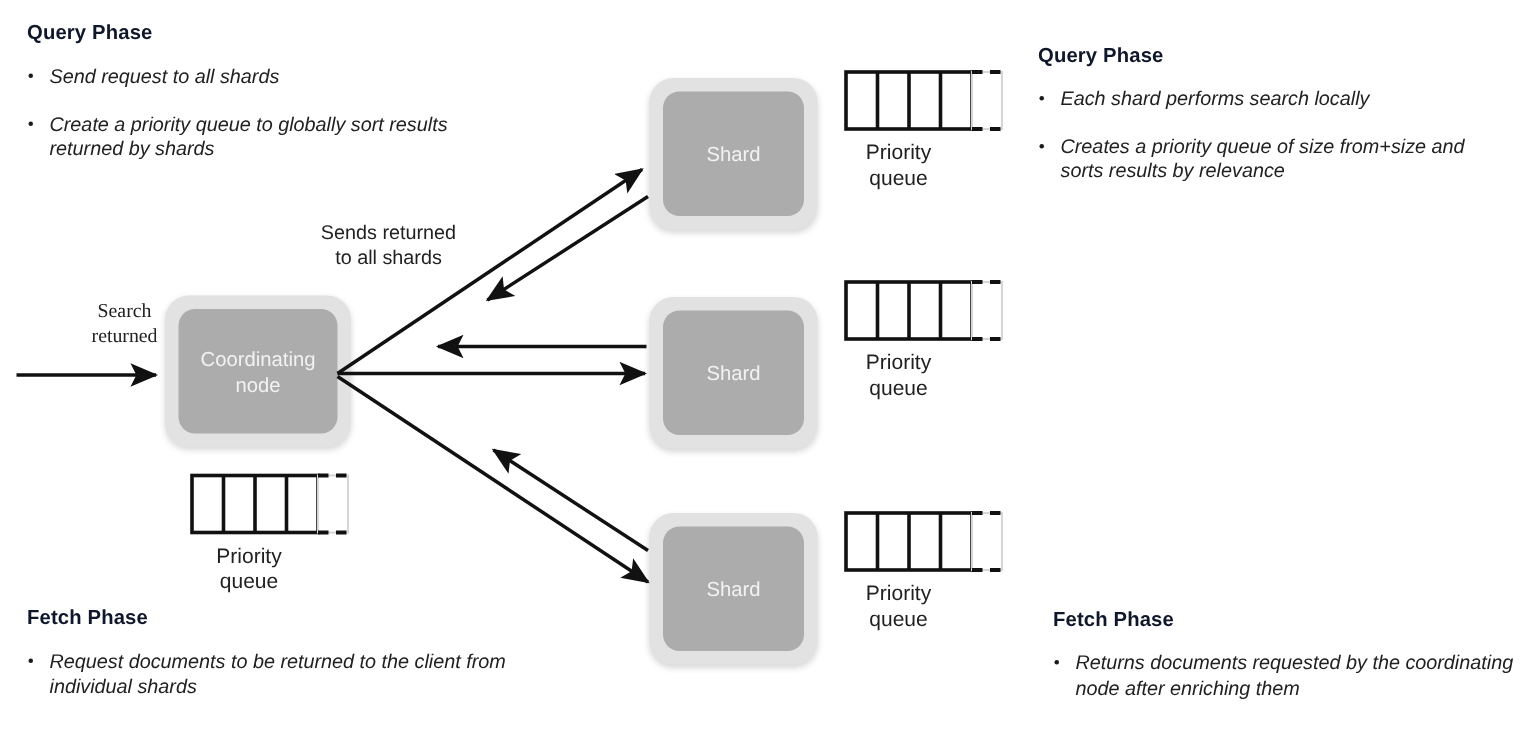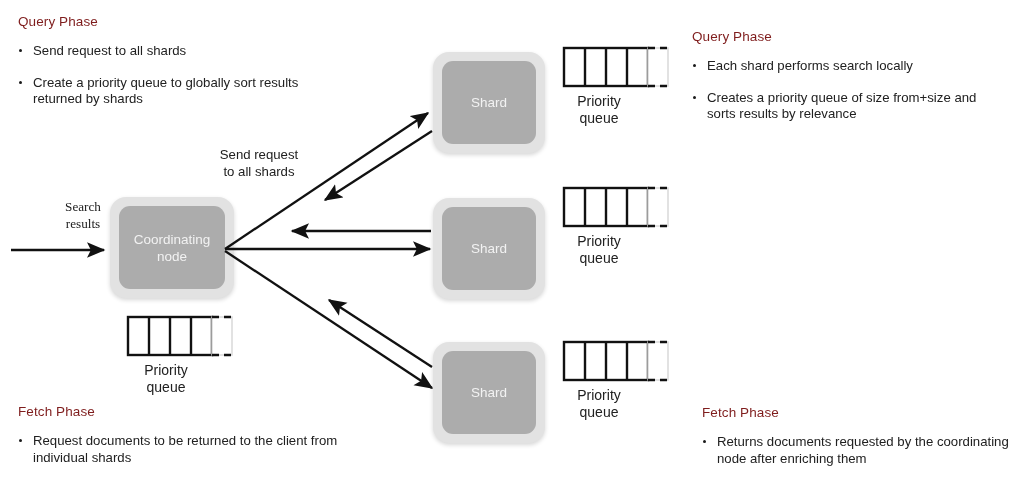--- a/index.html
+++ b/index.html
@@ -18,30 +18,31 @@
   .stage {
     position: absolute;
     inset: 0;
     width: 1023px;
     height: 490px;
   }
   .text-block {
     position: absolute;
   }
   .block-title {
-    font-weight: normal;
+    font-weight: bold;
     font-size: 13.5px;
-    color: #7f1d1d;
+    color: #0f172a;
     margin: 0 0 14px 0;
     letter-spacing: 0.1px;
   }
   ul.bullets {
     list-style: none;
     margin: 0;
     padding: 0;
+    font-style: italic;
   }
   ul.bullets li {
     position: relative;
     padding-left: 15px;
     font-size: 13.2px;
     line-height: 16.5px;
     color: #212121;
     margin-bottom: 15px;
   }
   ul.bullets li:last-child { margin-bottom: 0; }
@@ -174,24 +175,24 @@
     <span>Priority</span><br><span>queue</span>
   </div>
   <div class="queue-label" style="left:558px; top:233px; width:82px;">
     <span>Priority</span><br><span>queue</span>
   </div>
   <div class="queue-label" style="left:558px; top:387px; width:82px;">
     <span>Priority</span><br><span>queue</span>
   </div>
 
   <div class="edge-label" style="left:35px; top:199px; width:96px;font-family:Liberation Serif, serif;">
-    <span>Search</span><br><span>results</span>
+    <span>Search</span><br><span>returned</span>
   </div>
   <div class="edge-label" style="left:199px; top:147px; width:120px;">
-    <span>Send request</span><br><span>to all shards</span>
+    <span>Sends returned</span><br><span>to all shards</span>
   </div>
 
   <svg class="overlay" viewBox="0 0 1023 490">
     <defs>
       <marker id="ah" markerWidth="9" markerHeight="9" refX="7.4" refY="3.4" orient="auto" markerUnits="strokeWidth">
         <path d="M0,0 L8,3.4 L0,6.8 L1.7,3.4 z" fill="#111111"></path>
       </marker>
     </defs>
 
     <g stroke="#111111" stroke-width="2.3" fill="none">

